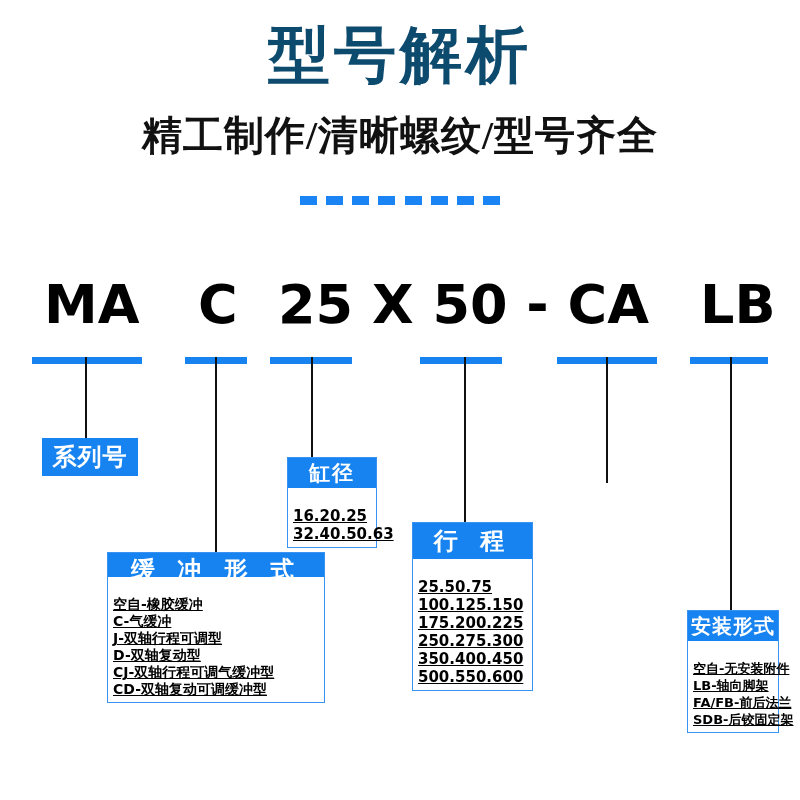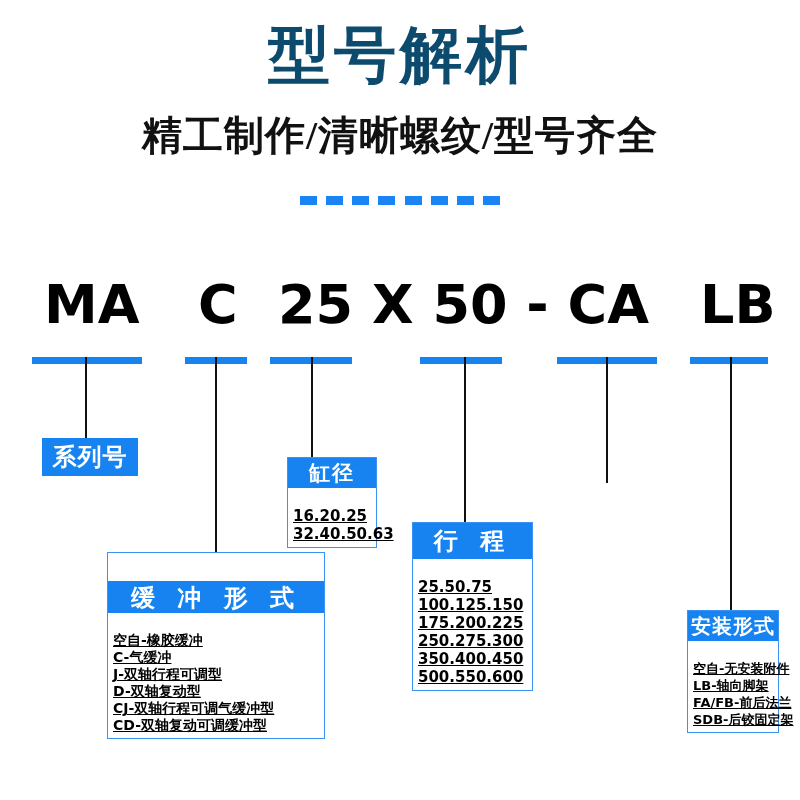--- a/index.html
+++ b/index.html
@@ -96,21 +96,21 @@
 
   
   #box-series { left: 42px; top: 438px; width: 96px; height: 38px; border: none; background: transparent; }
   #box-series .box-head { width: 96px; height: 38px; line-height: 38px; font-size: 24px; letter-spacing: 1px; }
 
   #box-bore { left: 287px; top: 457px; width: 90px; }
   #box-bore .box-head { height: 30px; line-height: 30px; font-size: 21px; letter-spacing: 2px; }
   #box-bore .box-body div { font-size: 15px; line-height: 18px; }
 
   #box-cushion { left: 107px; top: 552px; width: 218px; }
-  #box-cushion .box-head { height: 32px; line-height: 34px; font-size: 24px; letter-spacing: 7px; margin-top: 28px; }
+  #box-cushion .box-head { height: 24px; line-height: 34px; font-size: 24px; letter-spacing: 7px; }
   #box-cushion .box-body div { font-size: 14px; line-height: 17px; }
 
   #box-stroke { left: 412px; top: 522px; width: 121px; }
   #box-stroke .box-head { height: 36px; line-height: 36px; font-size: 24px; letter-spacing: 7px; }
   #box-stroke .box-body div { font-size: 15px; line-height: 18px; }
 
   #box-cover { left: 552px; top: 483px; width: 104px; }
   #box-cover .box-head { height: 28px; line-height: 28px; font-size: 19px; letter-spacing: 1px; }
   #box-cover .box-body div { font-size: 13px; line-height: 17px; }
 

